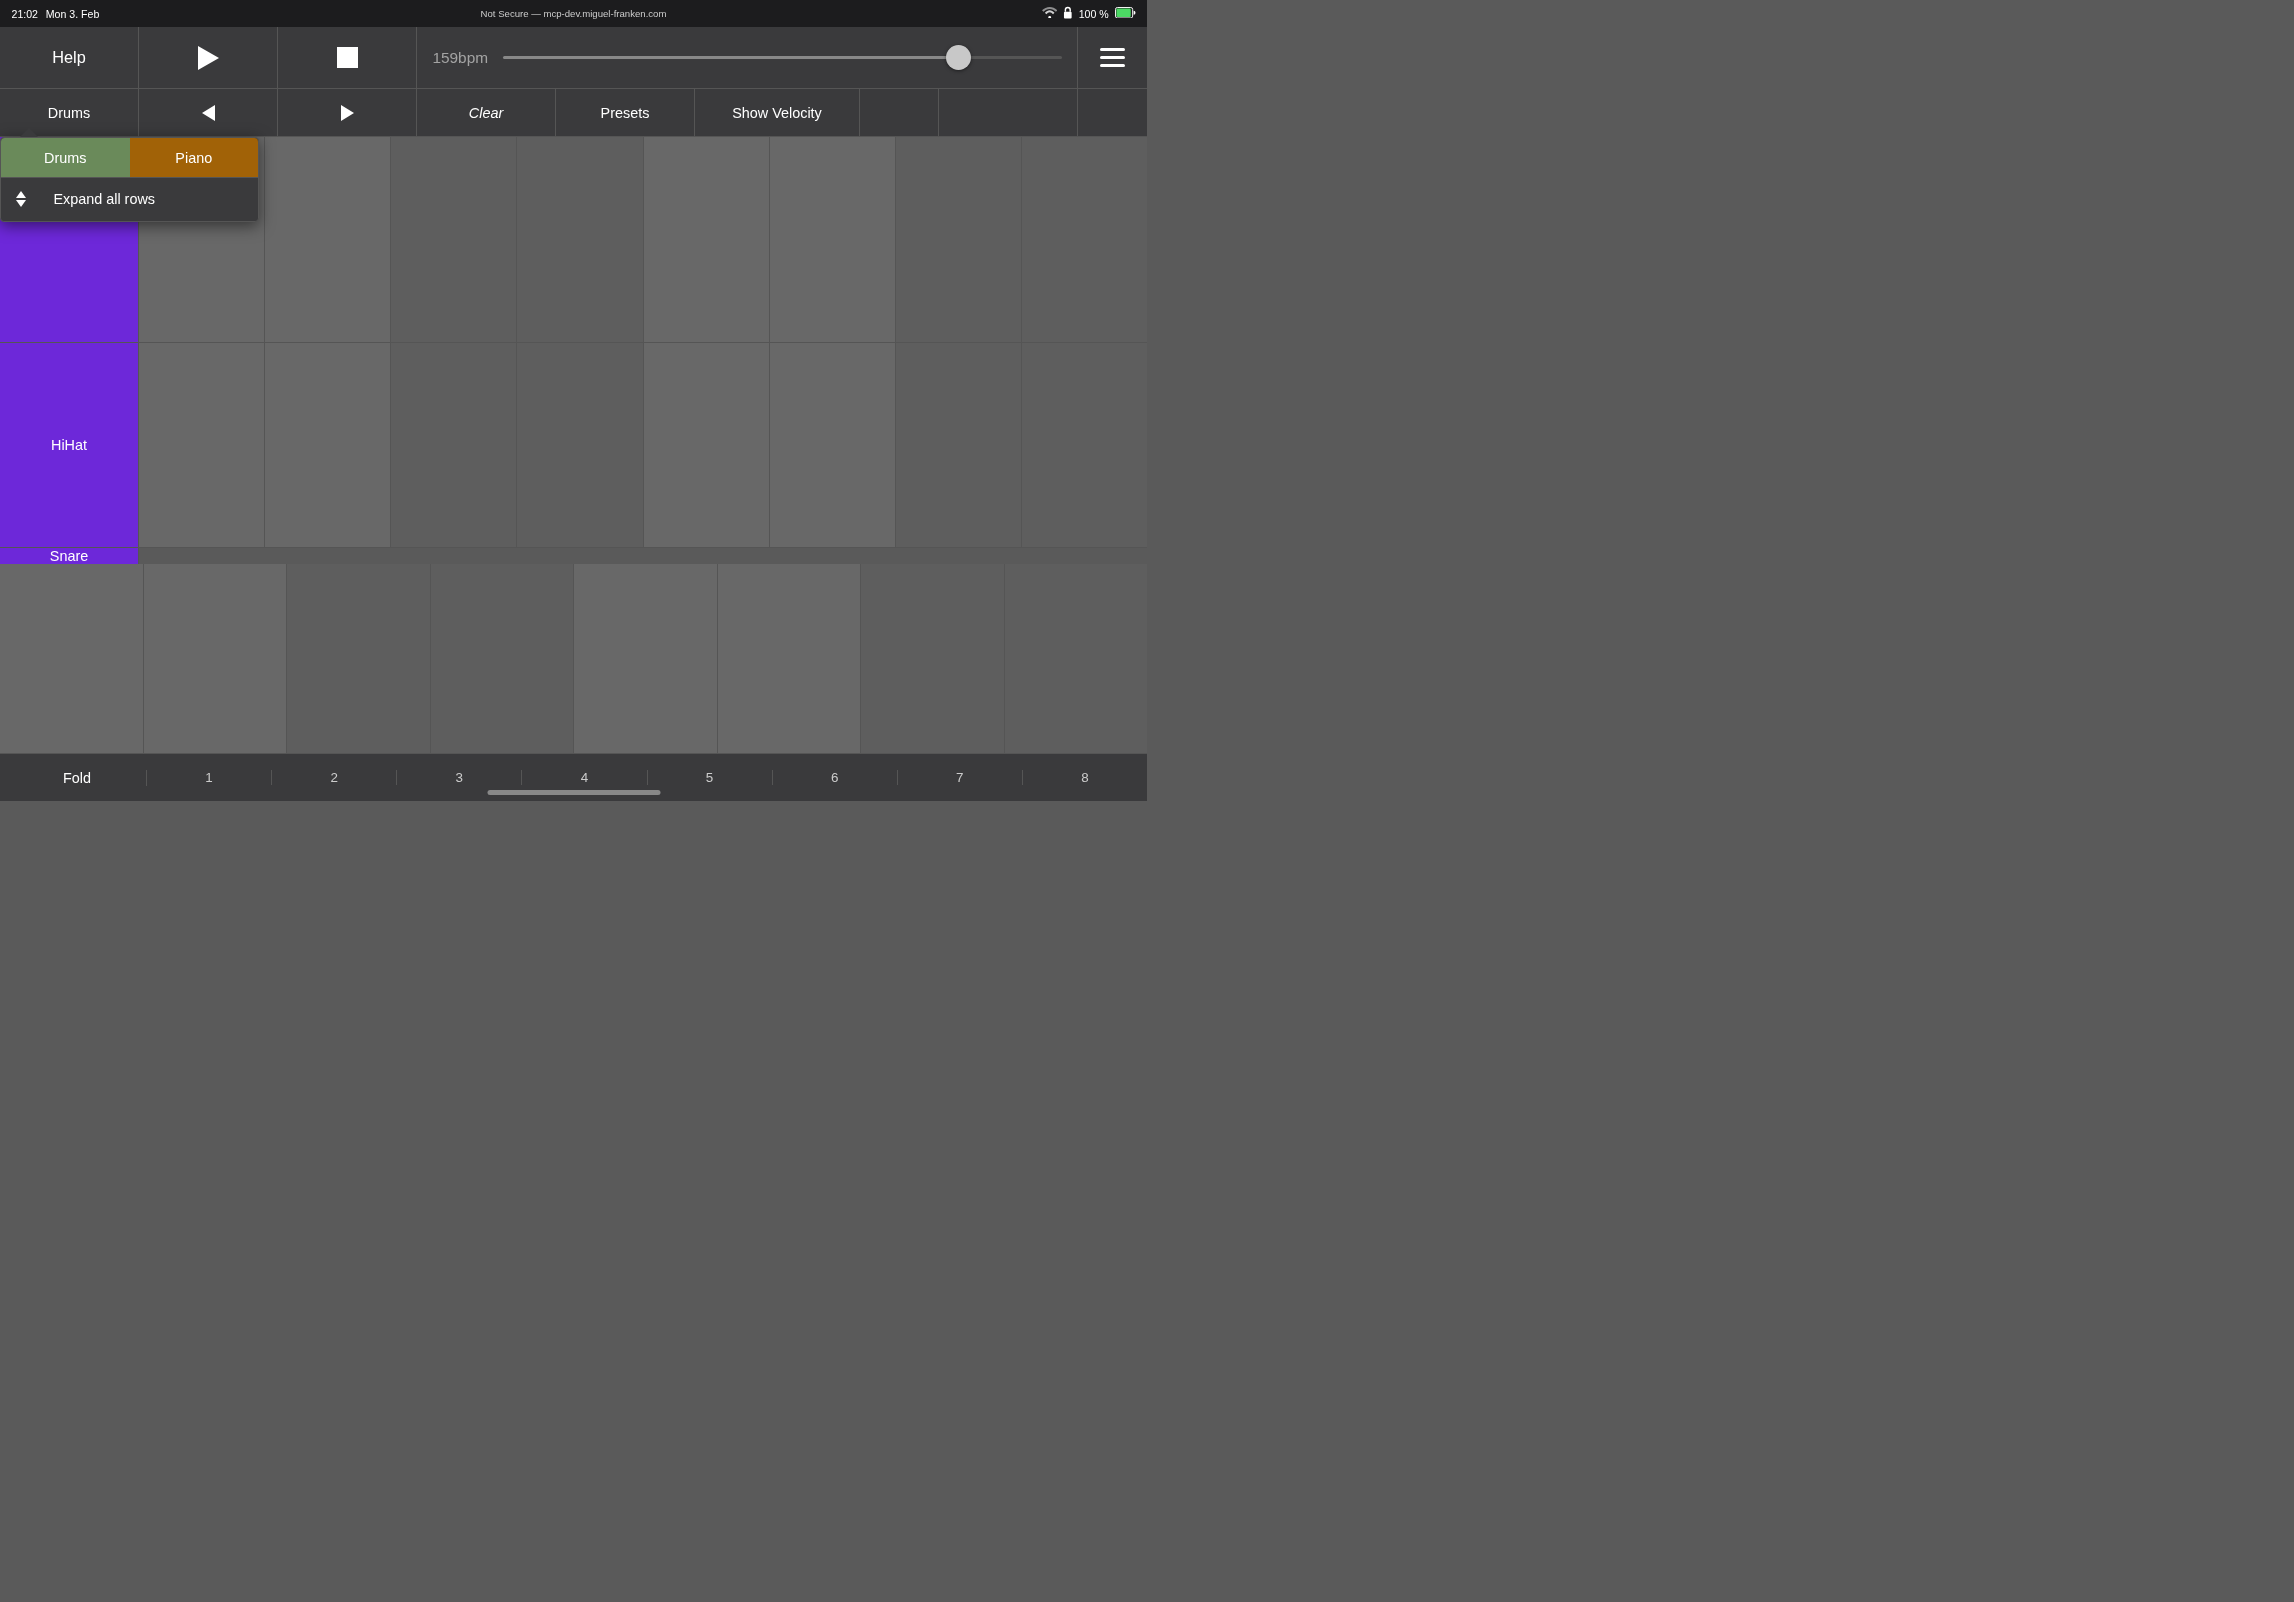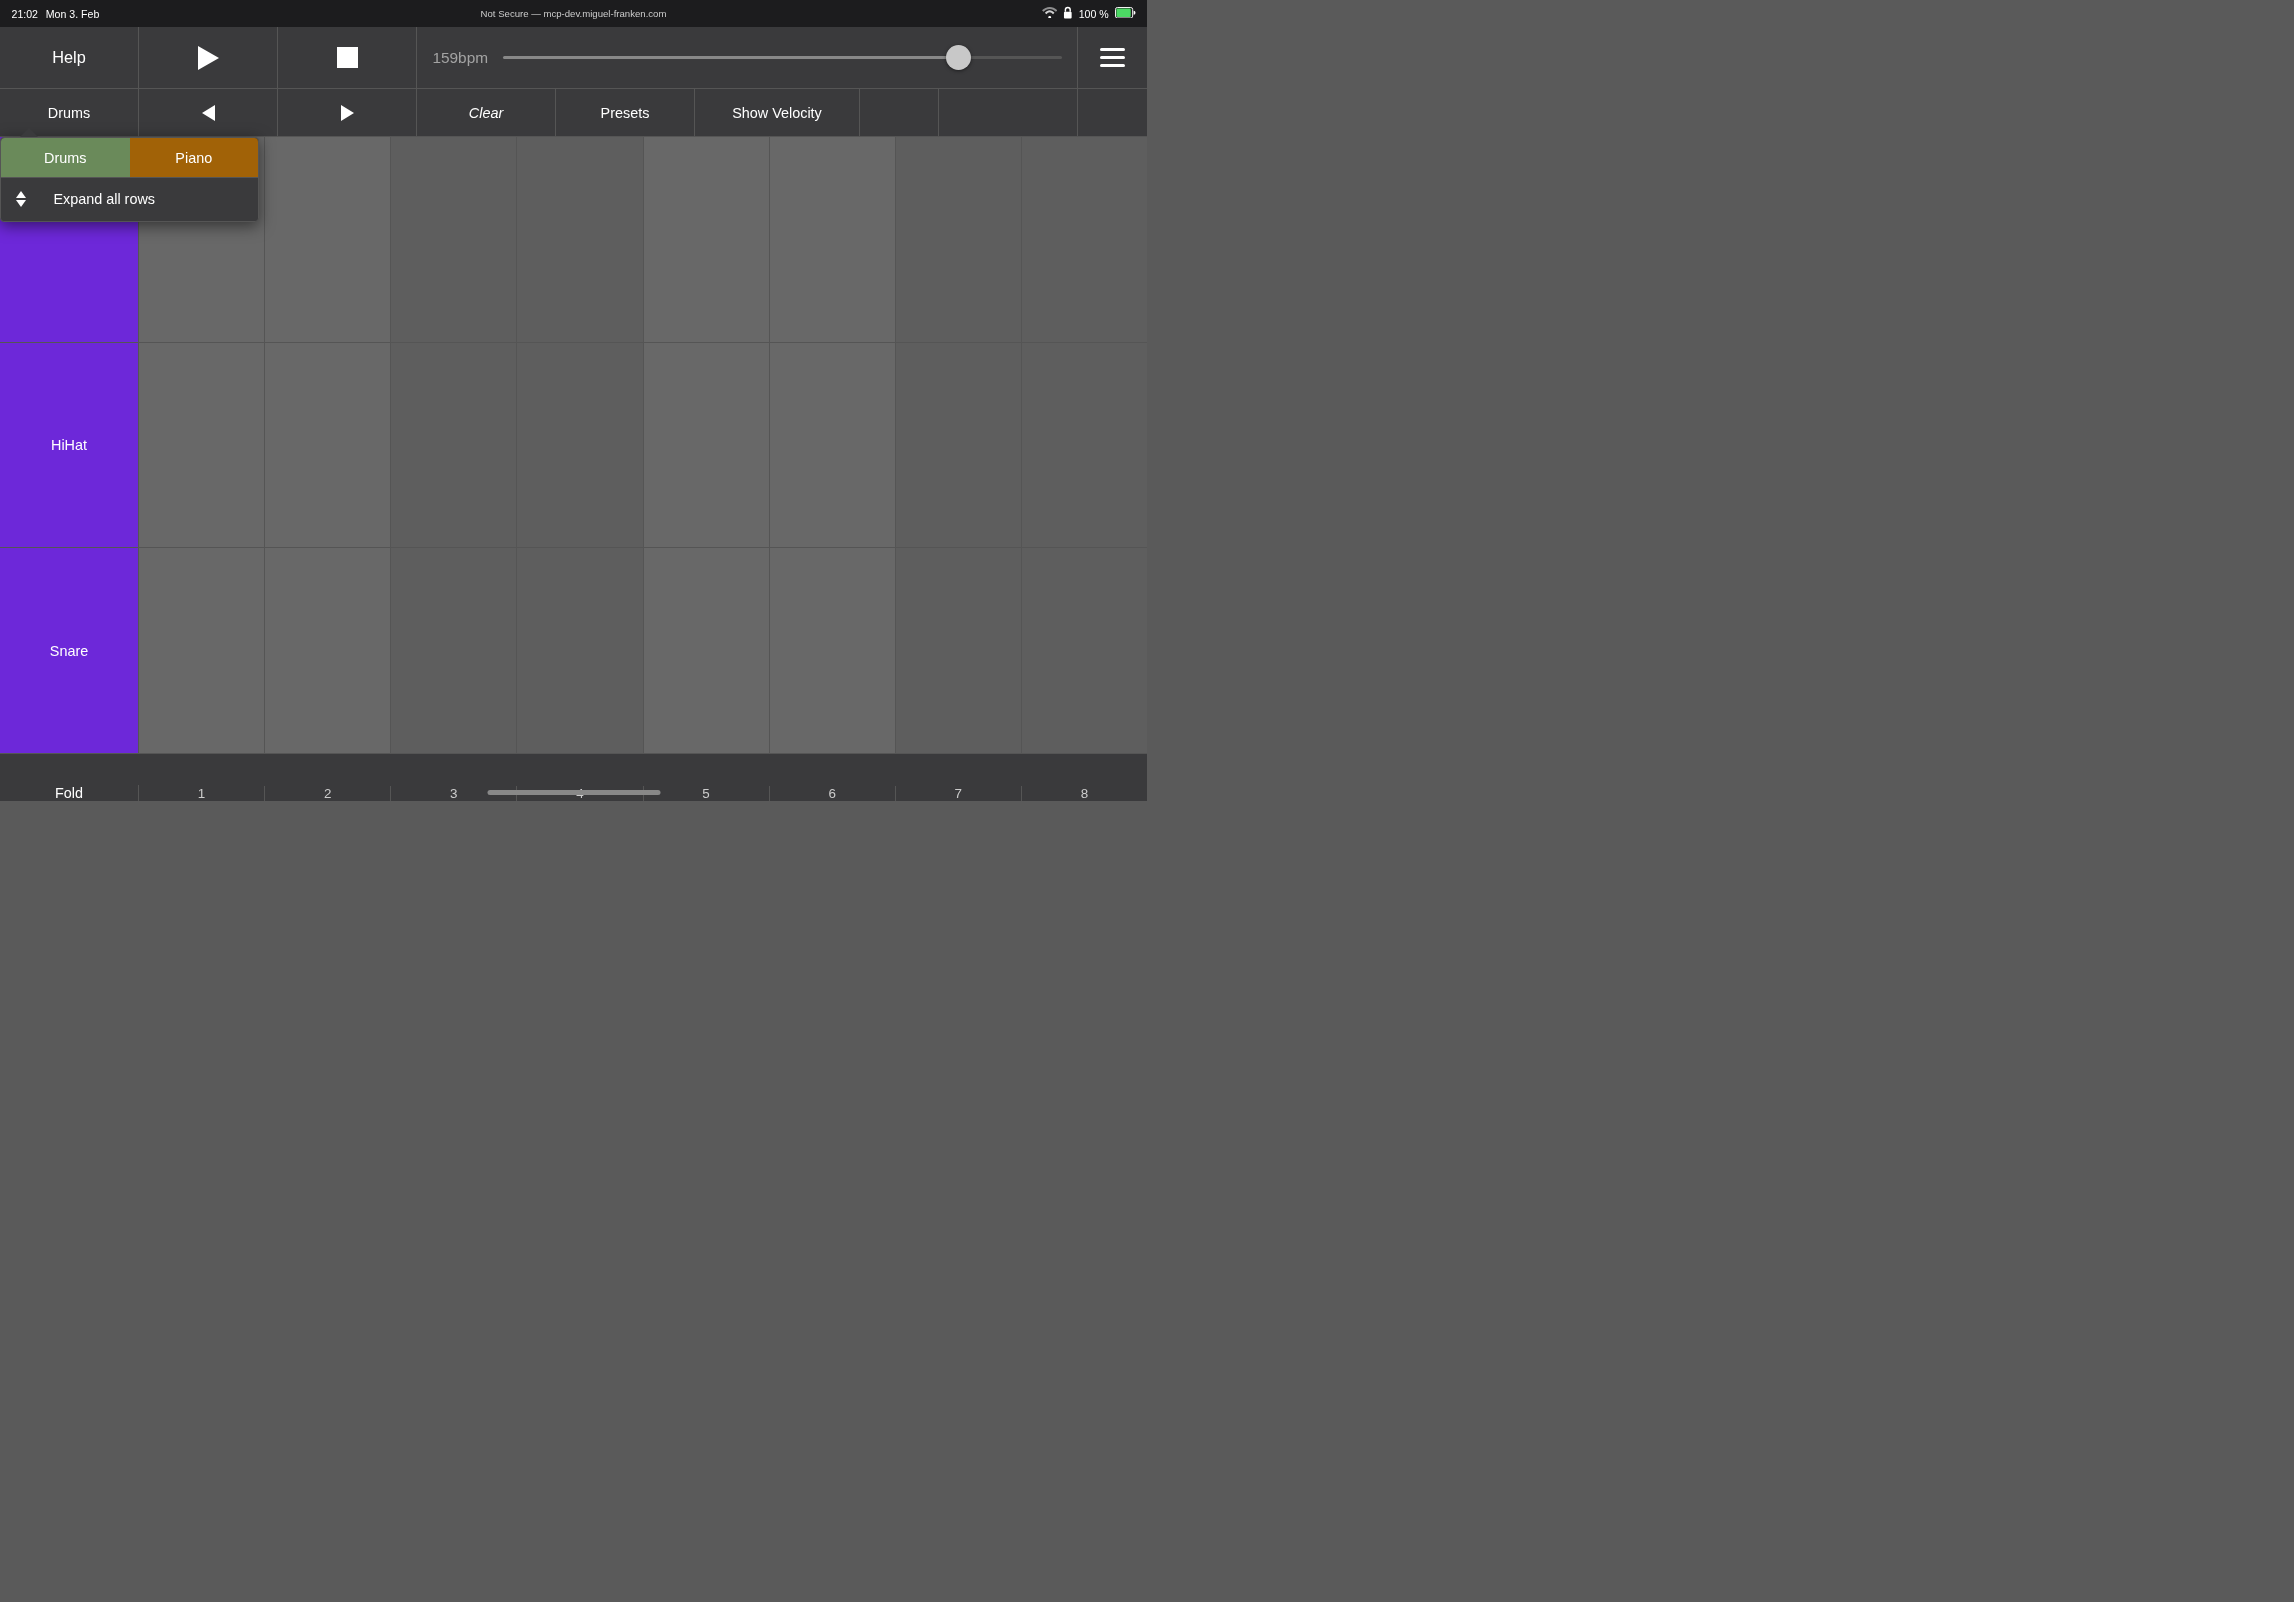--- a/index.html
+++ b/index.html
@@ -204,30 +204,31 @@
       cursor: pointer;
     }
     .grid-cell:last-child { border-right: none; }
     .grid-cell:nth-child(even) { background: #636363; }
     .grid-cell:nth-child(4n+1), .grid-cell:nth-child(4n+2) { background: #686868; }
     .grid-cell:nth-child(4n+3), .grid-cell:nth-child(4n+4) { background: #5e5e5e; }
 
     
     .row-top { height: 192px; }
     .row-hihat { height: 192px; }
-    .row-snare { height: 192px; }
+    .row-snare { height: 192px; flex-direction: column; }
 
     
     .footer {
       height: 48px;
       background: #3a3a3c;
       display: flex;
-      align-items: flex-end;
+      align-items: center;
       border-top: 1px solid #555;
       position: relative;
+      padding-left: 8px;
     }
     .footer-fold {
       width: 139px;
       display: flex;
       align-items: center;
       justify-content: center;
       color: #fff;
       font-size: 14.4px;
       border-right: 1px solid #555;
       cursor: pointer;

